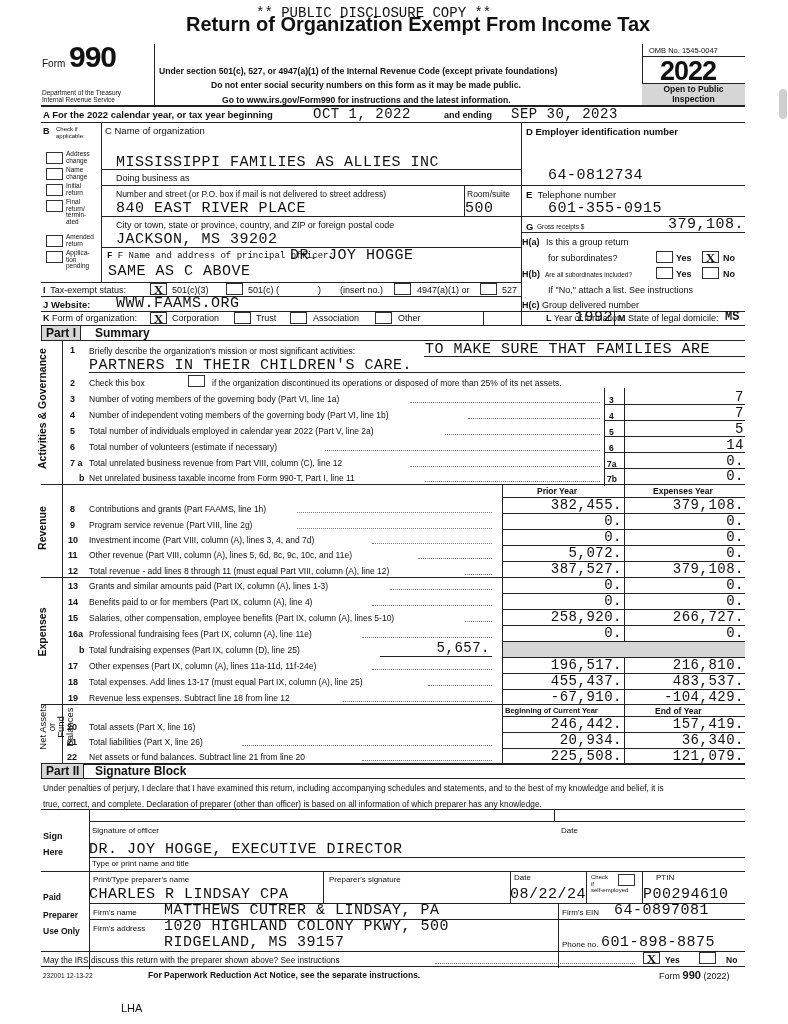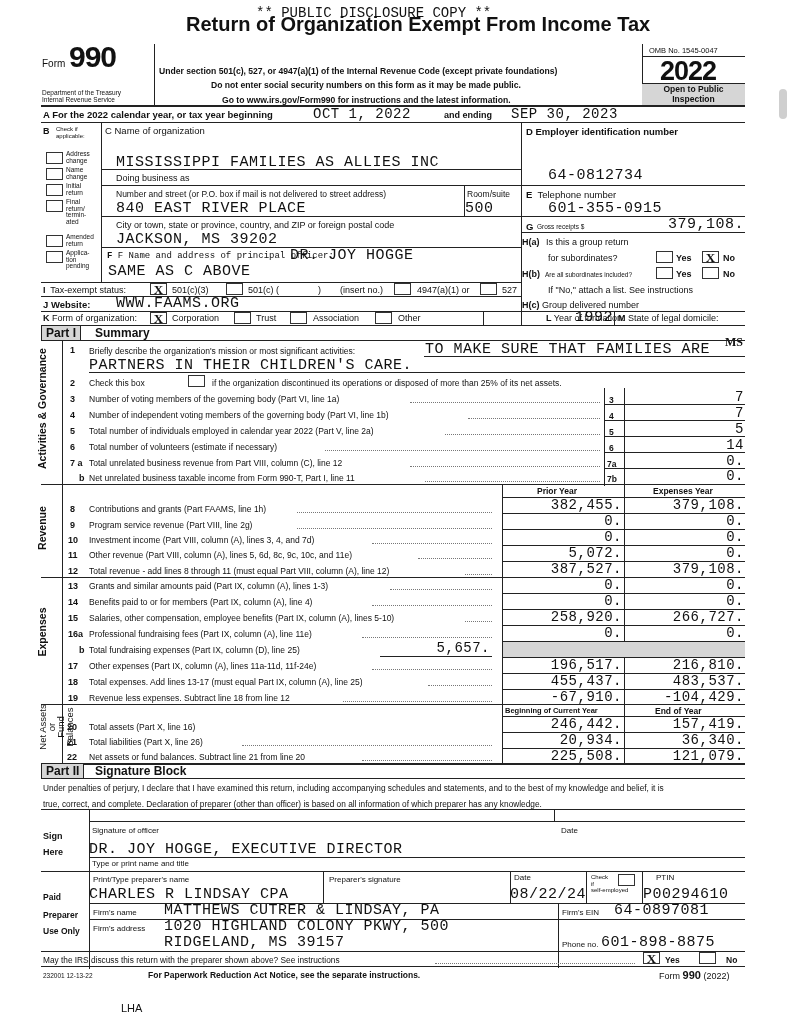--- a/index.html
+++ b/index.html
@@ -168,21 +168,21 @@
 <div class="lbl" style="left:256px; top:313px; font-size:9px;">Trust</div>
 <div class="cb" style="left:290px; top:312px;"></div>
 <div class="lbl" style="left:313px; top:313px; font-size:9px;">Association</div>
 <div class="cb" style="left:375px; top:312px;"></div>
 <div class="lbl" style="left:398px; top:313px; font-size:9px;">Other</div>
 <div class="vl" style="left:483px; top:311px; height:14px;"></div>
 <div class="lbl" style="left:499px; top:313px; font-size:9px;padding-left:47px;"><b>L</b> <span>Year of formation:</span></div>
 <div class="val" style="left:575px; top:309px; font-size:15px;">1992</div>
 <div class="vl" style="left:614px; top:311px; height:14px;"></div>
 <div class="lbl" style="left:618px; top:313px; font-size:9px;"><b>M</b> <span>State of legal domicile:</span></div>
-<div class="lbl bold" style="left:725px; top:310px; font-size:12px; font-family:Liberation Serif, serif;margin-top:25px;">MS</div>
+<div class="lbl bold" style="left:725px; top:310px; font-size:12px; font-family:Liberation Mono, monospace;">MS</div>
 <div class="hl" style="left:41px; top:325px; width:704px;"></div>
 
 <div class="part-tag" style="left:41px; top:325px;">Part I</div>
 <div class="lbl bold" style="left:95px; top:326px; font-size:12px;">Summary</div>
 <div class="hl" style="left:41px; top:340px; width:704px;"></div>
 
 <div class="vl" style="left:62px; top:340px; height:424px;"></div>
 
 <div class="sidelbl" style="left:-18px; top:403px; width:120px;">Activities &amp; Governance</div>
 <div class="sidelbl" style="left:20px; top:522px; width:44px;">Revenue</div>

